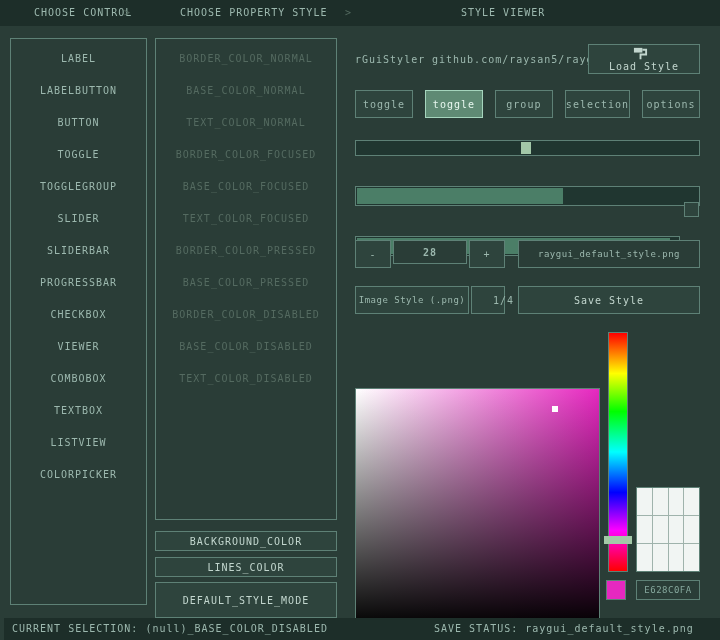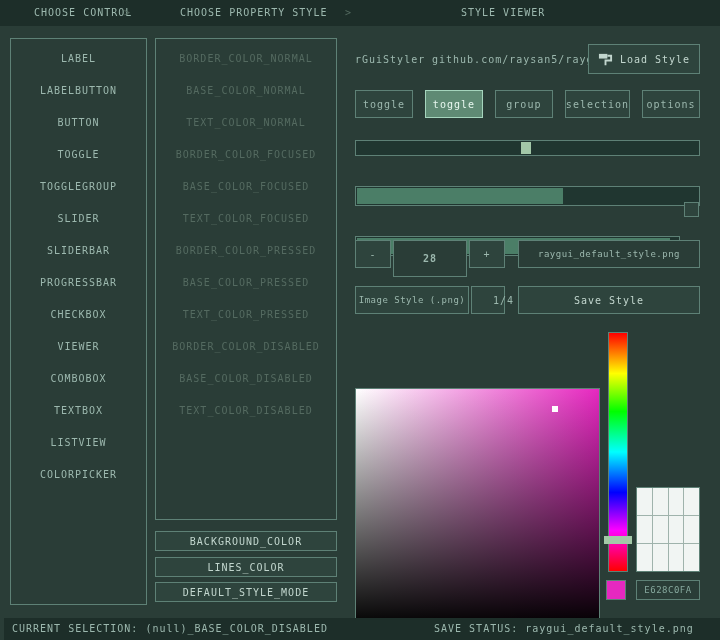--- a/index.html
+++ b/index.html
@@ -89,33 +89,32 @@
 
 <div class="abs panel" style="left:155px;top:38px;width:182px;height:482px;">
   <div class="list-item dim">BORDER_COLOR_NORMAL</div>
   <div class="list-item dim">BASE_COLOR_NORMAL</div>
   <div class="list-item dim">TEXT_COLOR_NORMAL</div>
   <div class="list-item dim">BORDER_COLOR_FOCUSED</div>
   <div class="list-item dim">BASE_COLOR_FOCUSED</div>
   <div class="list-item dim">TEXT_COLOR_FOCUSED</div>
   <div class="list-item dim">BORDER_COLOR_PRESSED</div>
   <div class="list-item dim">BASE_COLOR_PRESSED</div>
-  <div class="list-item dim">TEXT_COLOR_PRESSED</div>
   <div class="list-item dim">BORDER_COLOR_DISABLED</div>
   <div class="list-item dim">BASE_COLOR_DISABLED</div>
   <div class="list-item dim">TEXT_COLOR_DISABLED</div>
 </div>
 
 <div class="abs btn bright" style="left:155px;top:531px;width:182px;height:20px;">BACKGROUND_COLOR</div>
 <div class="abs btn bright" style="left:155px;top:557px;width:182px;height:20px;">LINES_COLOR</div>
-<div class="abs btn bright" style="left:155px;top:582px;width:182px;height:20px;">DEFAULT_STYLE_MODE</div>
+<div class="abs btn bright" style="left:155px;top:582px;width:182px;height:36px;">DEFAULT_STYLE_MODE</div>
 
 <div class="abs" style="left:355px;top:46px;height:26px;display:flex;align-items:center;">rGuiStyler</div>
 <div class="abs" style="left:432px;top:46px;height:26px;display:flex;align-items:center;">github.com/raysan5/raygui</div>
-<div class="abs btn bright" style="left:588px;top:44px;width:112px;height:30px;">
+<div class="abs btn bright" style="left:588px;top:44px;width:112px;height:30px;flex-direction:column;">
   <span class="icon-svg">
     <svg width="15" height="15" viewBox="0 0 16 16">
       <rect x="1" y="2" width="9" height="5" fill="currentColor"></rect>
       <path d="M10 4 h4 v5 h-6 v5" stroke="currentColor" fill="none" stroke-width="2"></path>
     </svg>
   </span>
   <span>Load Style</span>
 </div>
 
 <div class="abs toggle-row" style="left:355px;top:90px;width:345px;height:28px;">
@@ -133,21 +132,21 @@
 <div class="abs track" style="left:355px;top:170px;width:345px;height:20px;">
   <div class="fillbar" style="width:60%;"></div>
 </div>
 
 <div class="abs track" style="left:355px;top:200px;width:325px;height:20px;">
   <div class="fillbar" style="width:97%;"></div>
 </div>
 <div class="abs" style="left:684px;top:202px;width:15px;height:15px;border:1px solid var(--border);background:var(--btn-bg);"></div>
 
 <div class="abs btn" style="left:355px;top:240px;width:36px;height:28px;">-</div>
-<div class="abs btn" style="left:393px;top:240px;width:74px;height:37px;background:var(--bg);font-weight:bold;">28</div>
+<div class="abs btn" style="left:393px;top:240px;width:74px;height:24px;background:var(--bg);font-weight:bold;">28</div>
 <div class="abs btn" style="left:469px;top:240px;width:36px;height:28px;">+</div>
 <div class="abs btn small" style="left:518px;top:240px;width:182px;height:28px;background:var(--bg);">raygui_default_style.png</div>
 
 <div class="abs btn small" style="left:355px;top:286px;width:114px;height:28px;">Image Style (.png)</div>
 <div class="abs btn" style="left:471px;top:286px;width:34px;height:28px;padding-left:31px;">1/4</div>
 <div class="abs btn bright" style="left:518px;top:286px;width:182px;height:28px;">Save Style</div>
 
 <div class="abs sv-square" style="left:355px;top:332px;width:245px;height:240px;">
   <div class="sv-cursor" style="left:196px;top:17px;"></div>
 </div>

